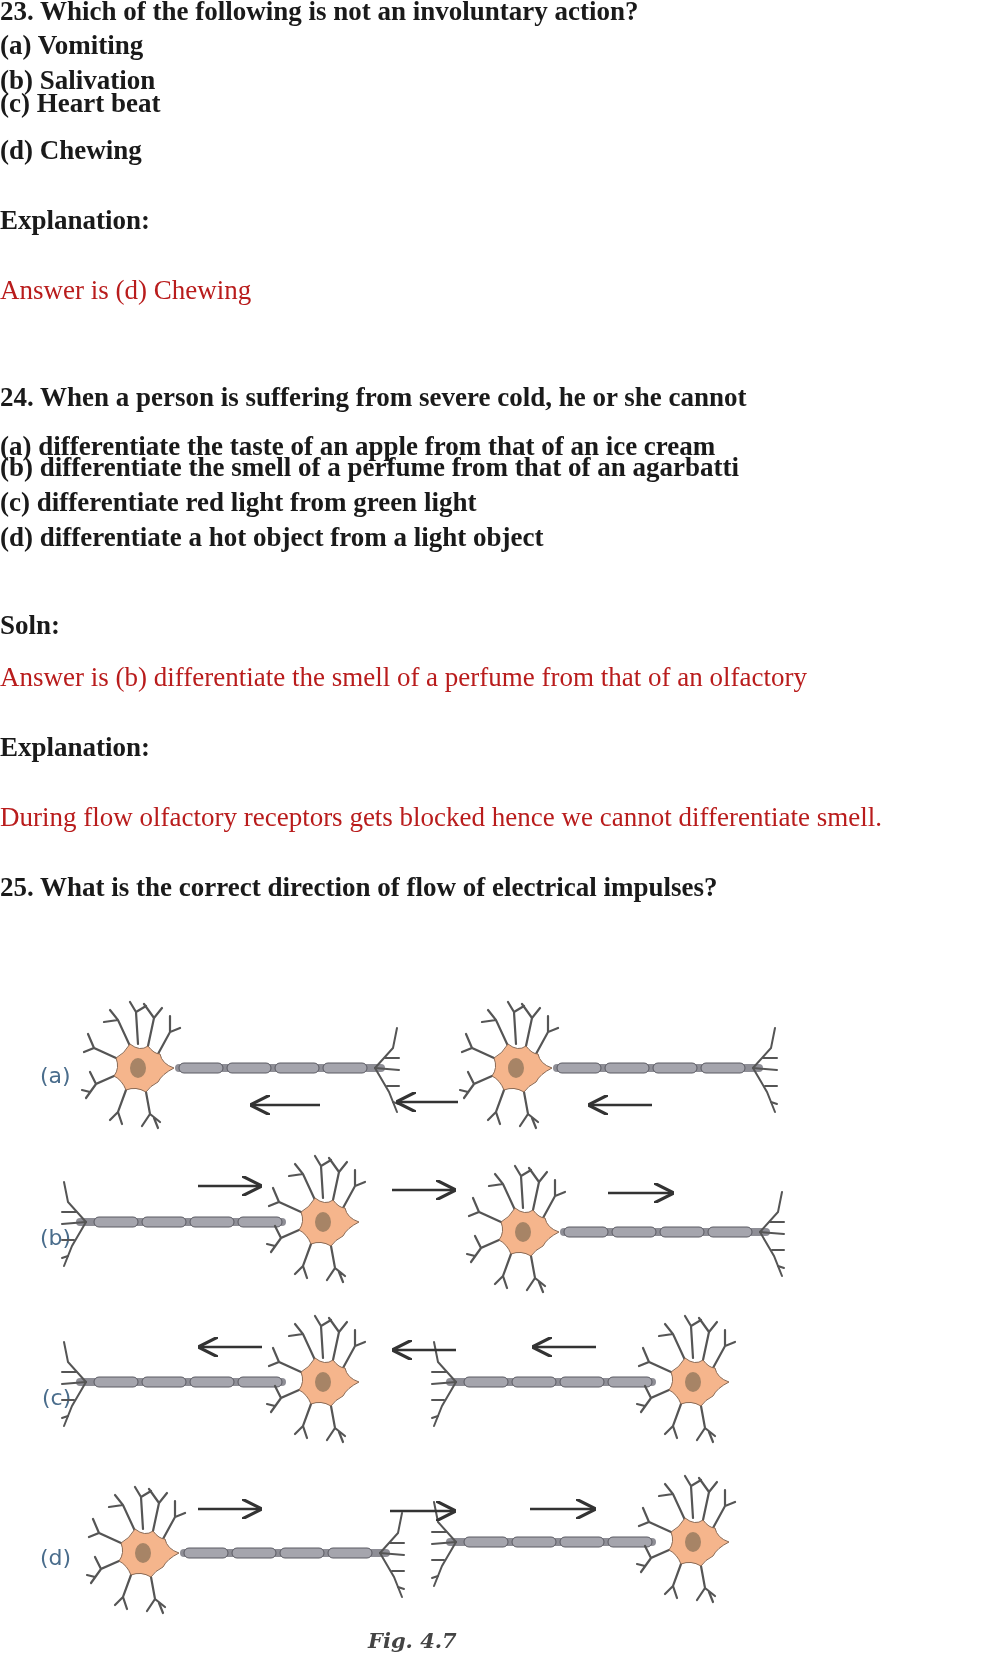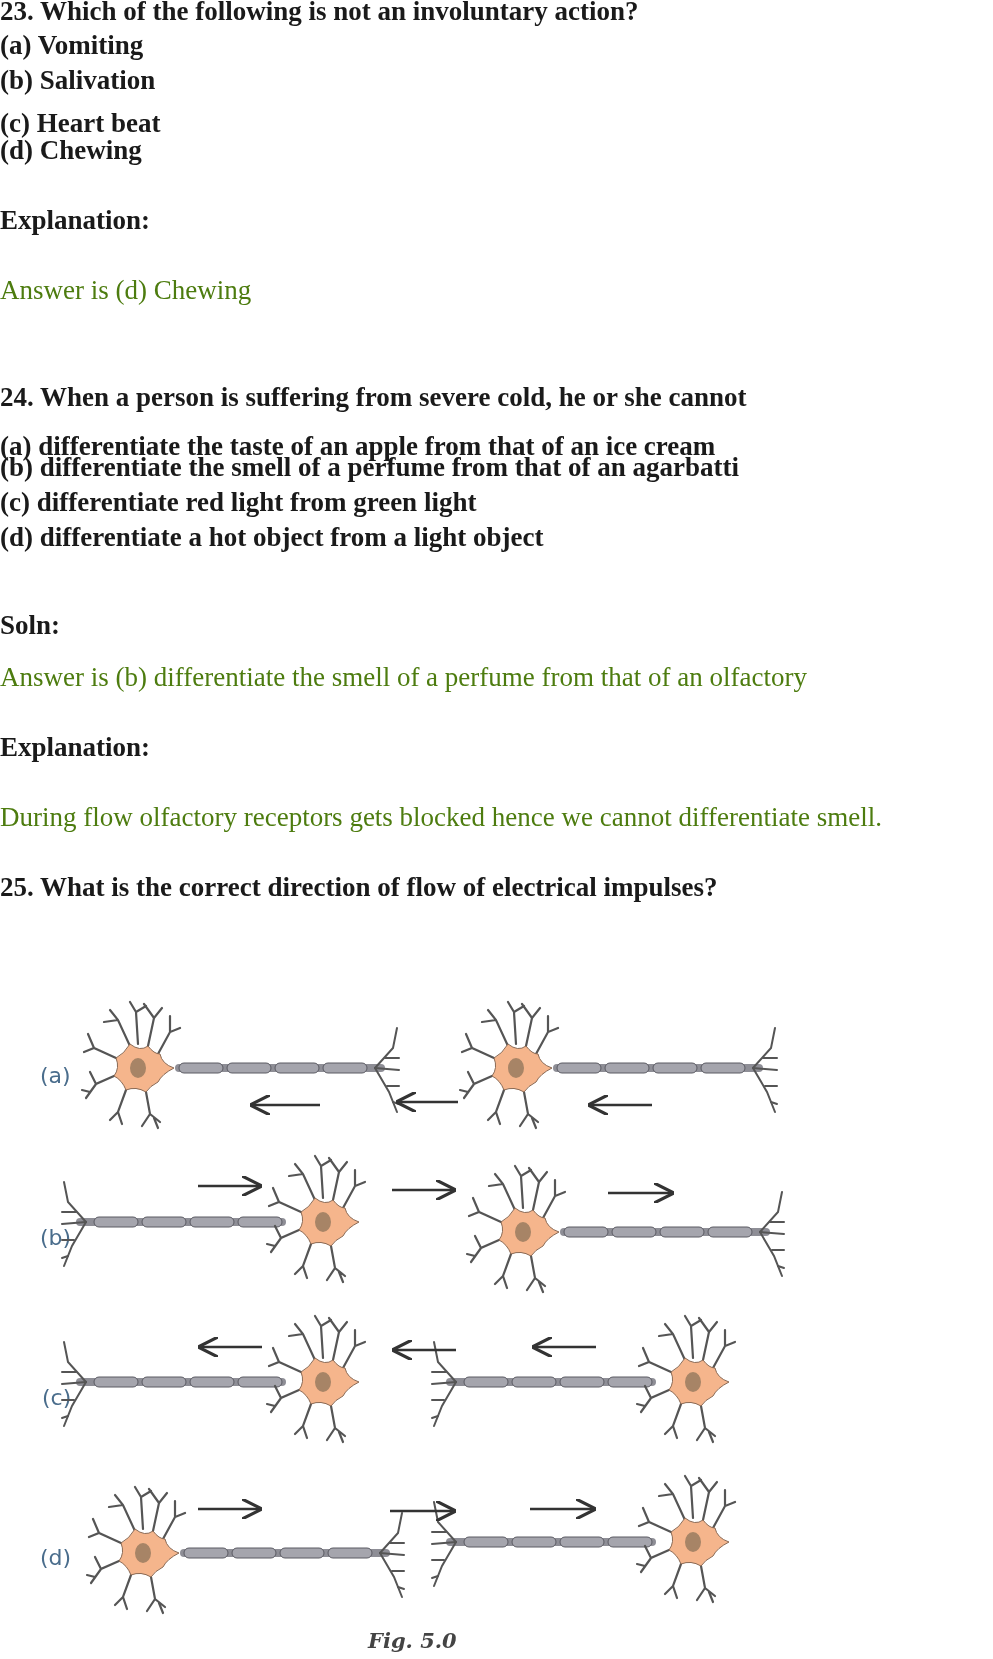--- a/index.html
+++ b/index.html
@@ -1,31 +1,31 @@
 <!DOCTYPE html>
 <html><head>
 <meta charset="utf-8">
 <style>
   html, body { margin: 0; padding: 0; background: #ffffff; }
   body { width: 993px; height: 1659px; position: relative; overflow: hidden;
          font-family: "Liberation Serif", "DejaVu Serif", serif; color: #1a1a1a; }
   .line { position: absolute; left: 0; white-space: nowrap; font-size: 27px; line-height: 34px; }
   .b { font-weight: bold; }
-  .n { font-weight: normal; color: #4d7c0f; }
+  .n { font-weight: normal; color: #b91c1c; }
   .fig { position: absolute; left: 0; top: 960px; width: 993px; height: 690px; }
   .caption { position: absolute; left: 368px; top: 1628px; font-size: 21px; font-weight: bold; font-style: italic; color: #444; font-family: "DejaVu Serif", serif; }
   svg text { font-family: "DejaVu Sans", sans-serif; }
 </style>
 </head>
 <body>
 
 <div class="line b" style="top:-6px">23. Which of the following is not an involuntary action?</div>
 <div class="line b" style="top:28px">(a) Vomiting</div>
 <div class="line b" style="top:63px">(b) Salivation</div>
-<div class="line b" style="top:106px">(c) Heart beat</div>
+<div class="line b" style="top:86px">(c) Heart beat</div>
 <div class="line b" style="top:133px">(d) Chewing</div>
 <div class="line b" style="top:203px">Explanation:</div>
 <div class="line n" style="top:273px">Answer is (d) Chewing</div>
 
 <div class="line b" style="top:380px">24. When a person is suffering from severe cold, he or she cannot</div>
 <div class="line b" style="top:429px">(a) differentiate the taste of an apple from that of an ice cream</div>
 <div class="line b" style="top:450px">(b) differentiate the smell of a perfume from that of an agarbatti</div>
 <div class="line b" style="top:485px">(c) differentiate red light from green light</div>
 <div class="line b" style="top:520px">(d) differentiate a hot object from a light object</div>
 <div class="line b" style="top:608px">Soln:</div>
@@ -123,13 +123,13 @@
       <use href="#axon" x="35" y="0"></use>
     </g>
     <use href="#soma" x="695" y="1542"></use>
     <line x1="198" y1="1509" x2="260" y2="1509" stroke="#333" stroke-width="2.5" marker-end="url(#ah)"></line>
     <line x1="390" y1="1511" x2="454" y2="1511" stroke="#333" stroke-width="2.5" marker-end="url(#ah)"></line>
     <line x1="530" y1="1509" x2="594" y2="1509" stroke="#333" stroke-width="2.5" marker-end="url(#ah)"></line>
   </g>
 </svg>
 </div>
 
-<div class="caption">Fig. 5.0</div>
+<div class="caption">Fig. 4.7</div>
 
 </body></html>

